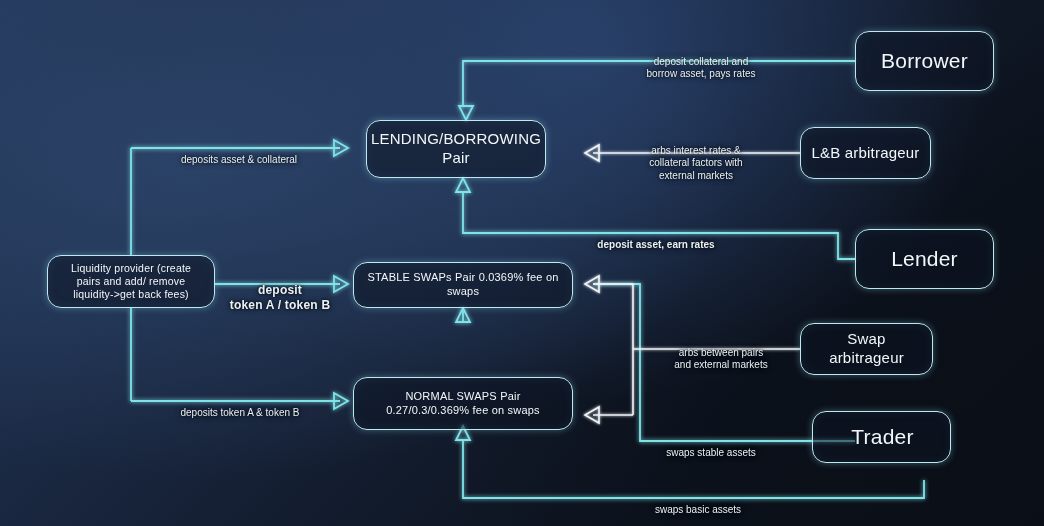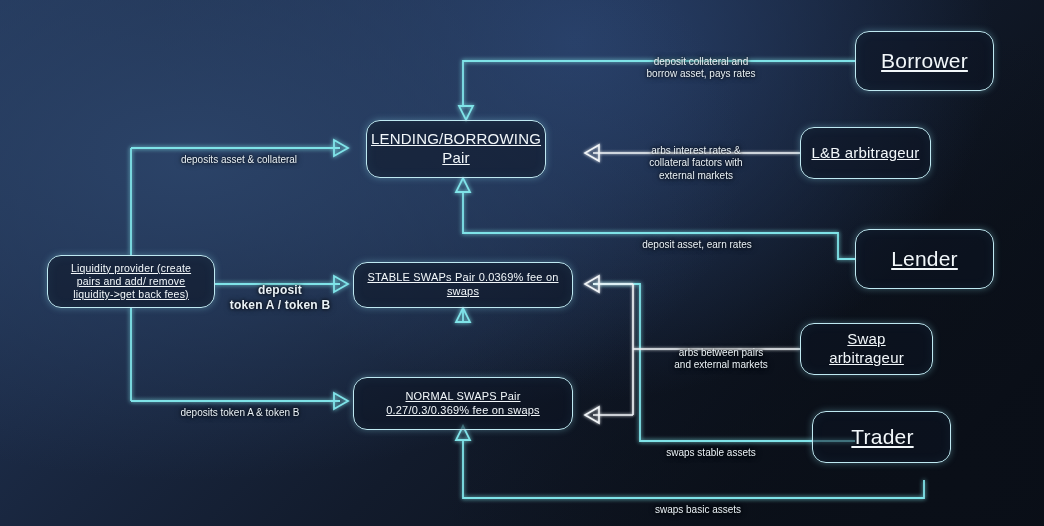--- a/index.html
+++ b/index.html
@@ -26,21 +26,20 @@
     border:1.3px solid #bfe9f2;
     border-radius:14px;
     background:rgba(12,20,34,0.55);
     color:#f2f7fa;
     display:flex; align-items:center; justify-content:center;
     text-align:center;
     letter-spacing:0.2px;
     box-shadow:0 0 7px rgba(150,230,245,0.35), inset 0 0 12px rgba(120,200,230,0.07);
     padding:4px 10px;
     line-height:1.25;
-    text-decoration:underline;
   }
   .node.big { font-size:21px; font-weight:400; }
   .node.mid { font-size:15px; }
   .node.sm  { font-size:11px; }
   .node.xs  { font-size:10.5px; }
 
   .elabel {
     position:absolute;
     color:#e9f1f6;
     font-size:10px;
@@ -167,21 +166,21 @@
     <span class="bg">deposit collateral and
 borrow asset, pays rates</span>
   </div>
 
   <div class="elabel" style="left:608px; top:132px; width:176px;">
     <span class="bg">arbs interest rates &amp;
 collateral factors with
 external markets</span>
   </div>
 
-  <div class="elabel" style="left:609px; top:226px; width:176px;">
+  <div class="elabel" style="left:568px; top:226px; width:176px;font-weight:bold;">
     <span class="bg">deposit asset, earn rates</span>
   </div>
 
   <div class="elabel" style="left:148px; top:141px; width:182px;">
     <span class="bg">deposits asset &amp; collateral</span>
   </div>
 
   <div class="elabel boldish" style="left:222px; top:268px; width:116px;">
     <span class="bg">deposit
 token A / token B</span>

